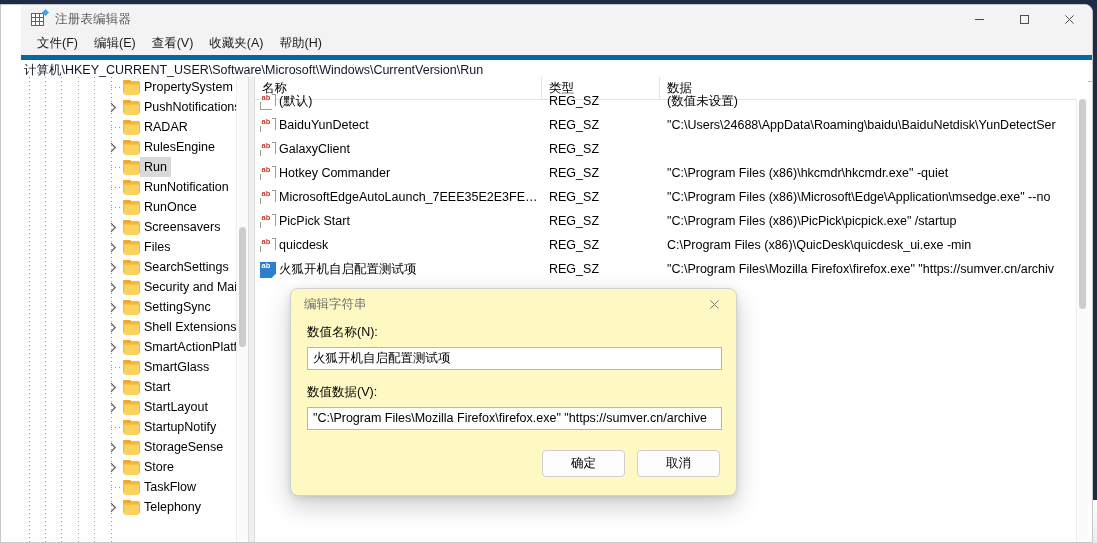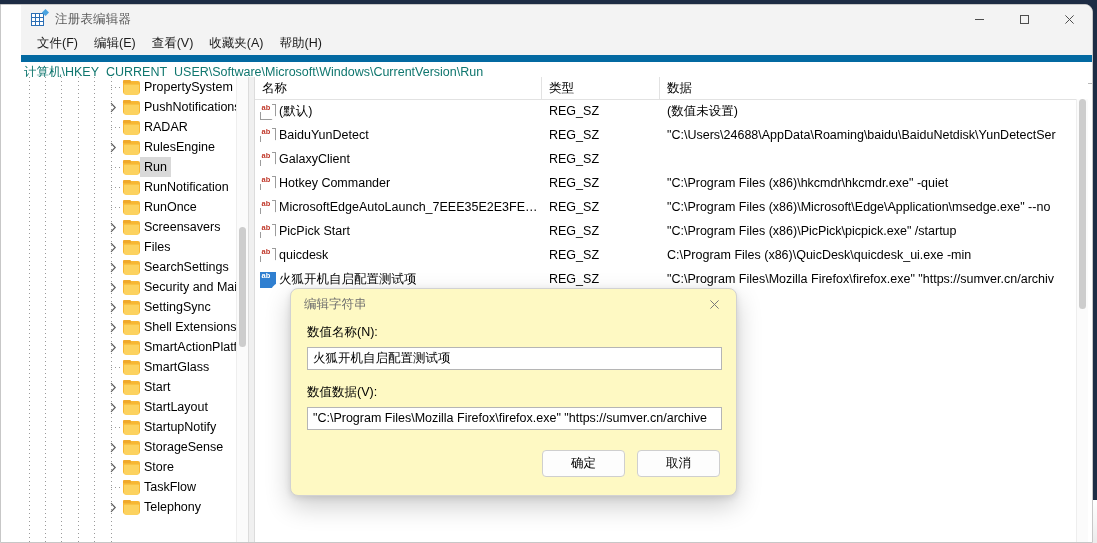--- a/index.html
+++ b/index.html
@@ -75,38 +75,38 @@
     color: #4d4d4d;
   }
   .wc svg { display:block; }
 
   
   #menubar {
     height: 22px;
     background: #f3f3f3;
     display: flex; align-items: center;
     padding-left: 8px;
-    border-bottom: 7px solid #0369a1;
+    border-bottom: 5px solid #0369a1;
   }
   .menu-item {
     font-size: 12.5px; color: #1b1b1b;
     padding: 2px 8px 3px 8px;
     white-space: nowrap;
   }
 
   
   #addressbar {
     height: 21px;
     background:#ffffff;
     border-bottom: 1px solid #b9b9b9;
     display:flex; align-items:center;
     padding-left: 3px;
     overflow:hidden;
   }
-  #address-text { font-size:12.5px; color:#0f766e; white-space:nowrap; }
+  #address-text { font-size:12.5px; color:#0f172a; white-space:nowrap; }
 
   
   #content {
     position:absolute; left:0; top:72px;
     width:867px; height:465px;
     display:flex;
     align-items:flex-end;
   }
 
   
@@ -199,21 +199,21 @@
     position:relative; height:22px; line-height:22px;
     font-size:12.5px; color:#000;
     padding-left:7px; box-sizing:border-box;
     border-right:1px solid #e2e2e2;
   }
   .col-head:last-child { border-right:none; }
   #col-name  { width: 287px; }
   #col-type  { width: 118px; }
   #col-data  { width: 428px; }
 
-  #list-body { position:absolute; left:0; top:22px; width:833px; height:443px; }
+  #list-body { position:absolute; left:0; top:12px; width:833px; height:443px; }
   .list-row {
     position:relative; height:24px;
     display:flex; align-items:center;
     white-space:nowrap;
   }
   .cell-name {
     width:287px; display:flex; align-items:center;
     padding-left:5px; box-sizing:border-box; overflow:hidden;
   }
   .cell-type { width:118px; padding-left:7px; box-sizing:border-box; font-size:12.5px; }

